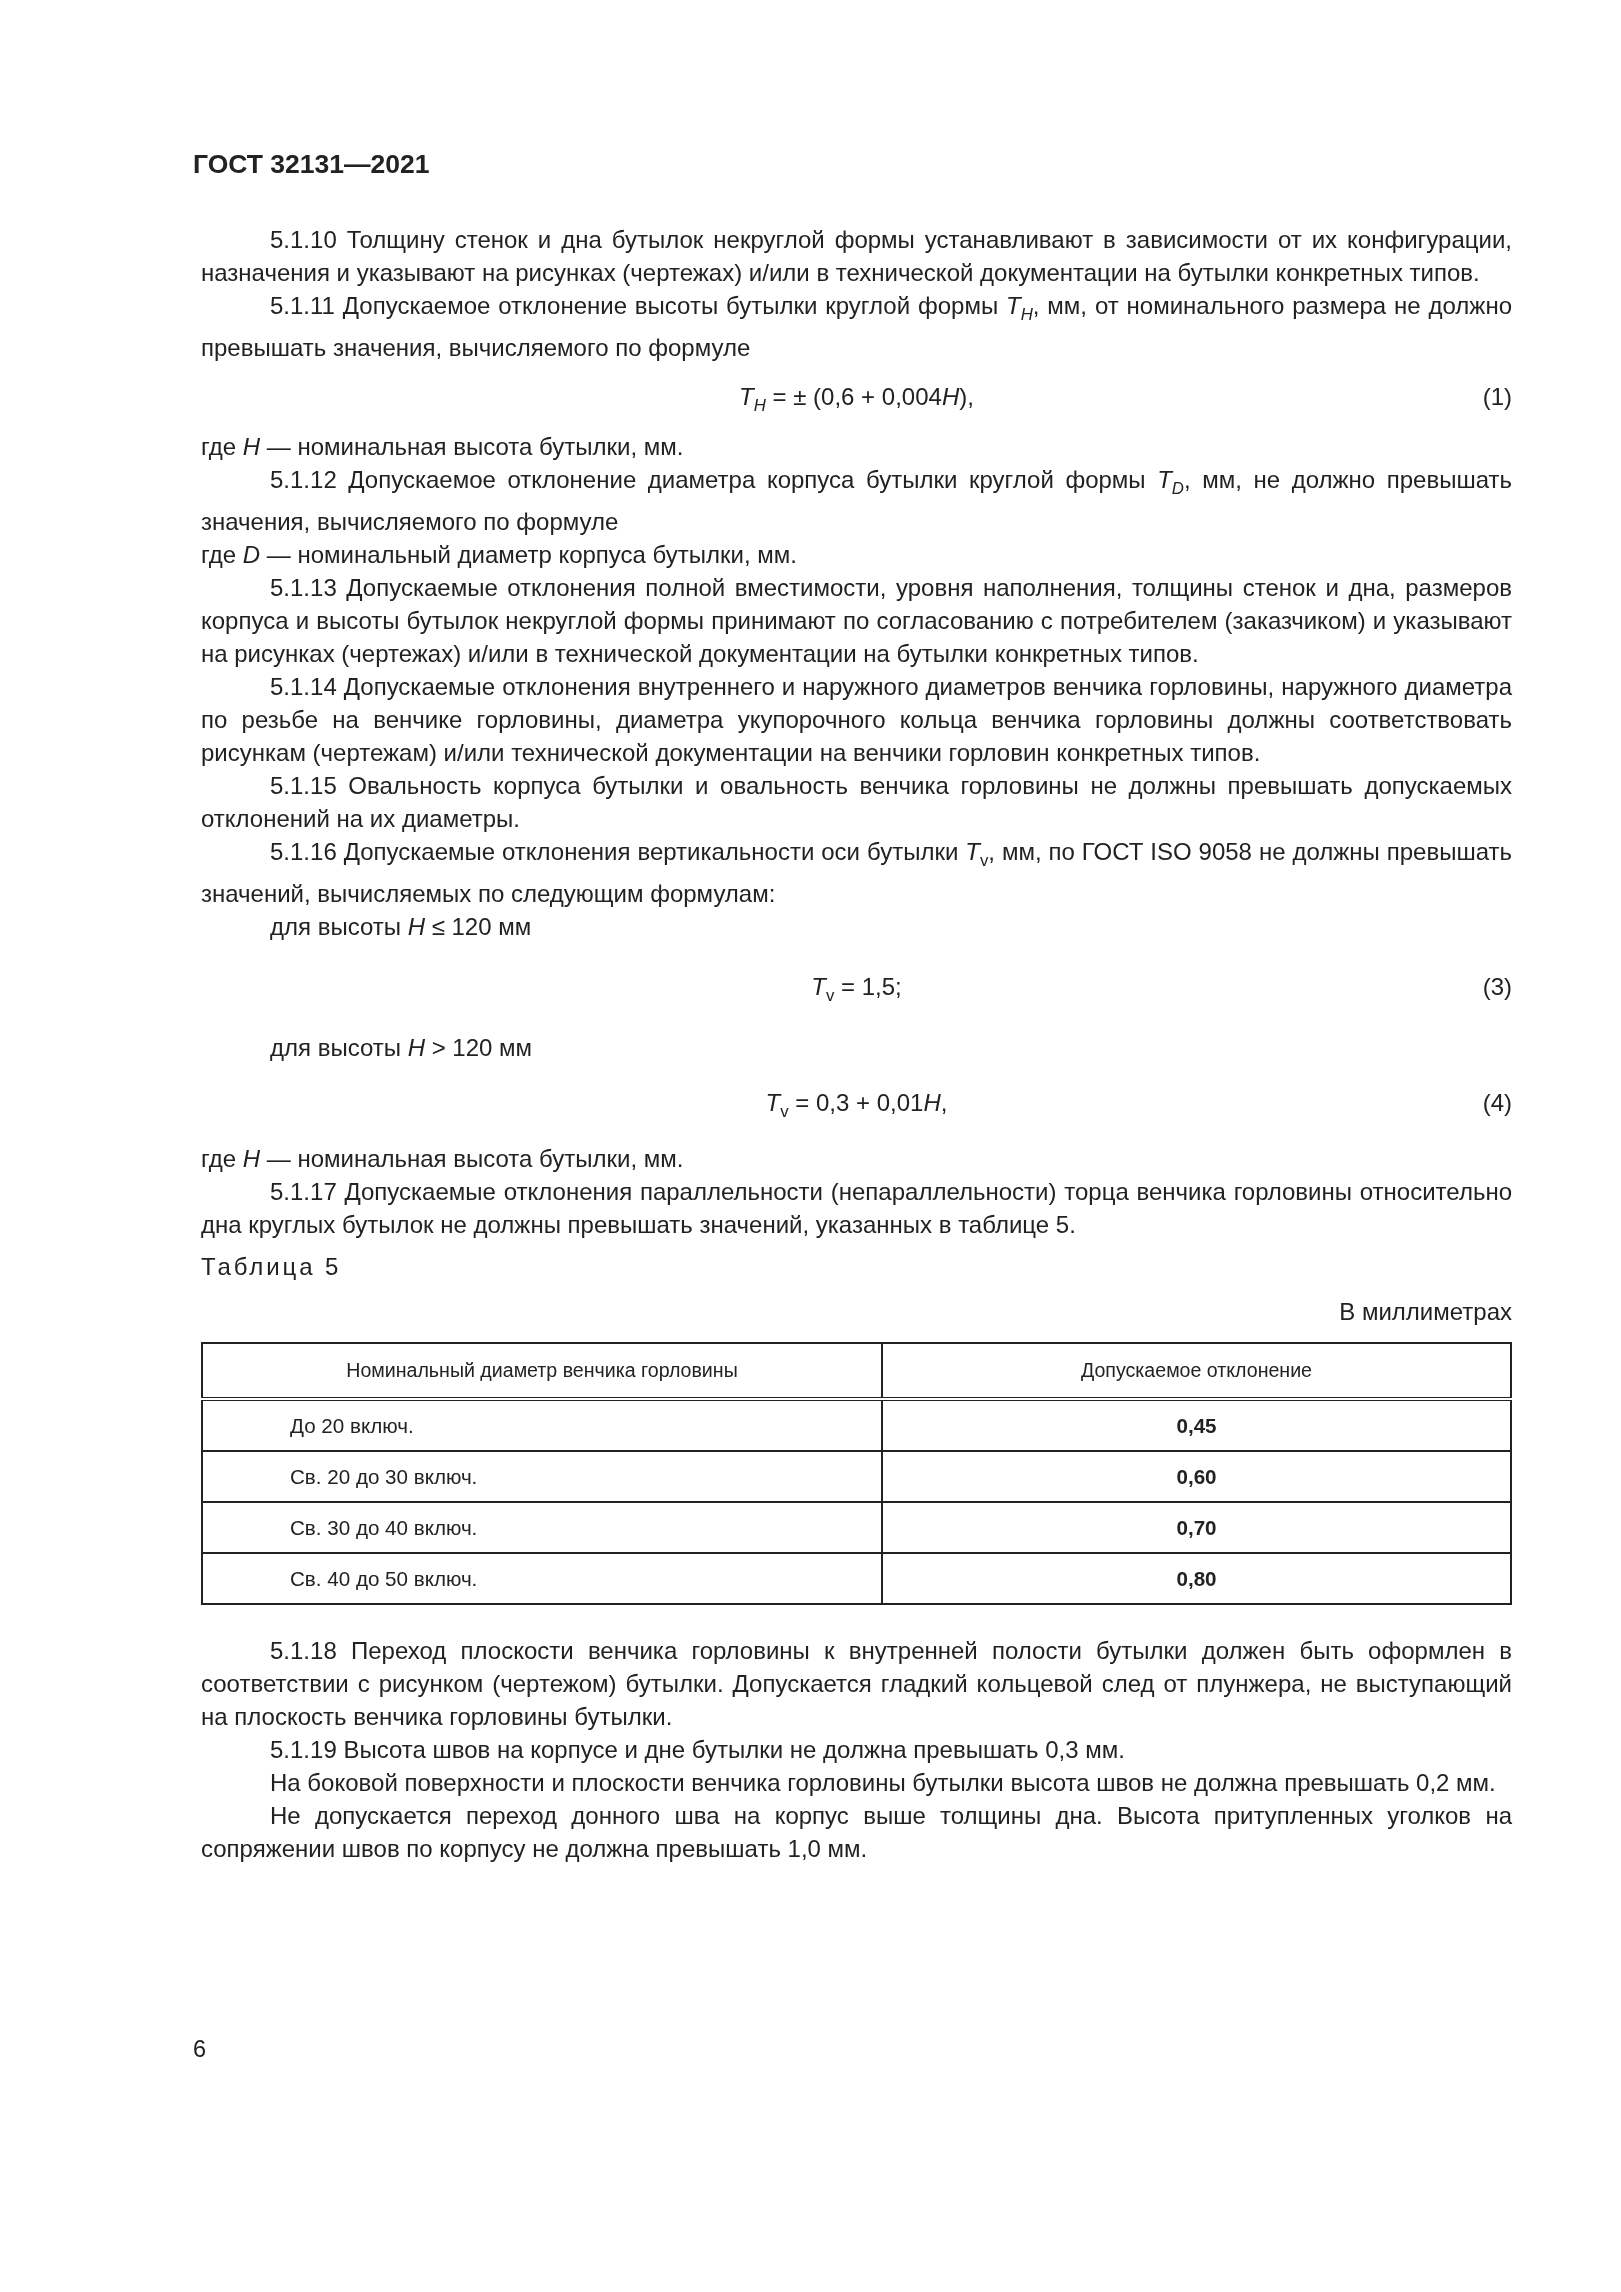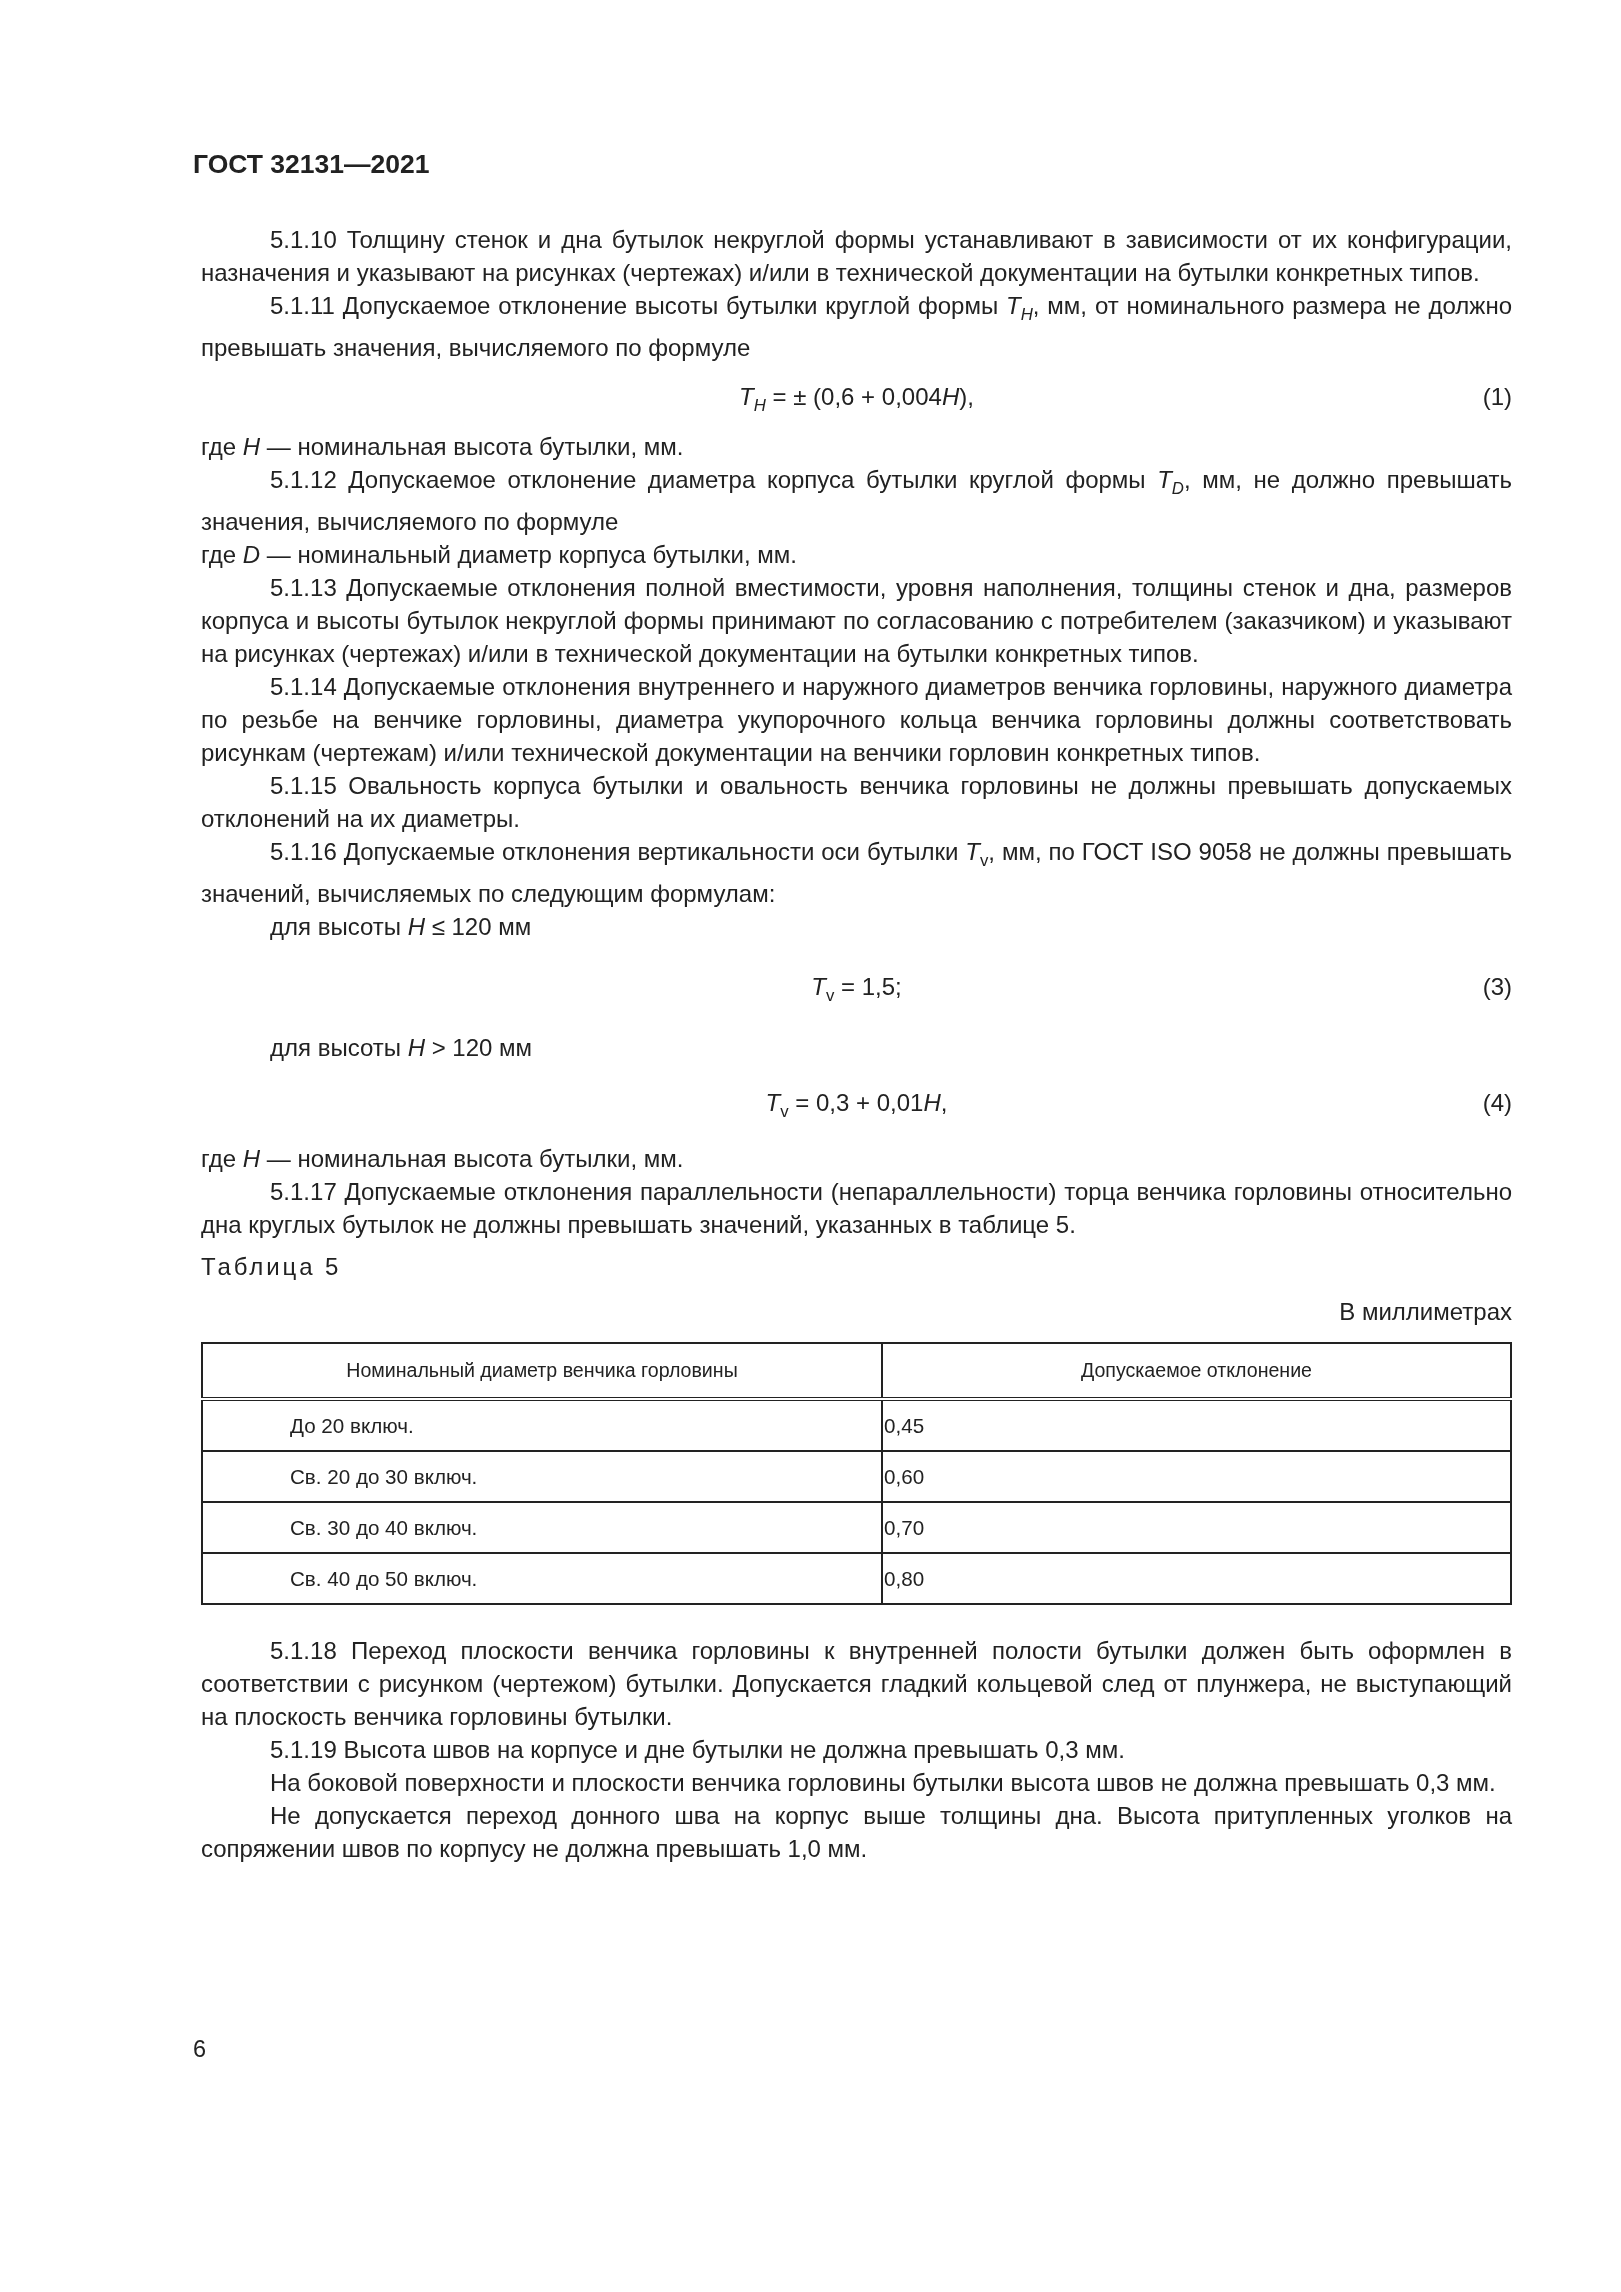--- a/index.html
+++ b/index.html
@@ -14,21 +14,21 @@
   .formula { position: relative; height: 66px; line-height: 66px; text-align: center; }
   .formula .num { position: absolute; right: 0; top: 0; }
   .formula i, .p i { font-style: italic; }
   sub { font-size: 70%; vertical-align: -5.9px; }
   .tbl-caption { letter-spacing: 2.9px; margin-top: 9.8px; }
   .tbl-units { text-align: right; margin-top: 11.8px; }
   table.t { width: 1311px; border-collapse: collapse; margin-top: 13.7px; font-size: 20.6px; }
   table.t th { font-weight: normal; height: 51px; border: 2px solid #222; border-bottom: 4.9px double #222; font-size: 19.6px; }
   table.t td { height: 47px; border: 2px solid #222; border-top: 2.9px solid #222; }
   table.t td.c1 { padding-left: 87px; }
-  table.t td.c2 { text-align: left; }
+  table.t td.c2 { text-align: center; font-weight: bold; }
   table.t th.c1 { width: 676px; }
   .after-table { margin-top: 29px; }
   .pagenum { position: absolute; top: 2036px; left: 193px; font-size: 23.5px; }
 </style>
 </head>
 <body>
 
 <div class="page">
   <div class="header">ГОСТ 32131—2021</div>
 
@@ -99,20 +99,20 @@
         <tr>
           <td class="c1">Св. 40 до 50 включ.</td>
           <td class="c2">0,80</td>
         </tr>
       </tbody>
     </table>
 
     <div class="after-table">
       <p class="p">5.1.18 Переход плоскости венчика горловины к внутренней полости бутылки должен быть оформлен в соответствии с рисунком (чертежом) бутылки. Допускается гладкий кольцевой след от плунжера, не выступающий на плоскость венчика горловины бутылки.</p>
       <p class="p">5.1.19 Высота швов на корпусе и дне бутылки не должна превышать 0,3 мм.</p>
-      <p class="p">На боковой поверхности и плоскости венчика горловины бутылки высота швов не должна превышать 0,3 мм.</p>
+      <p class="p">На боковой поверхности и плоскости венчика горловины бутылки высота швов не должна превышать 0,2 мм.</p>
       <p class="p">Не допускается переход донного шва на корпус выше толщины дна. Высота притупленных уголков на сопряжении швов по корпусу не должна превышать 1,0 мм.</p>
     </div>
   </div>
 </div>
 
 <div class="pagenum">6</div>
 
 
 </body></html>

